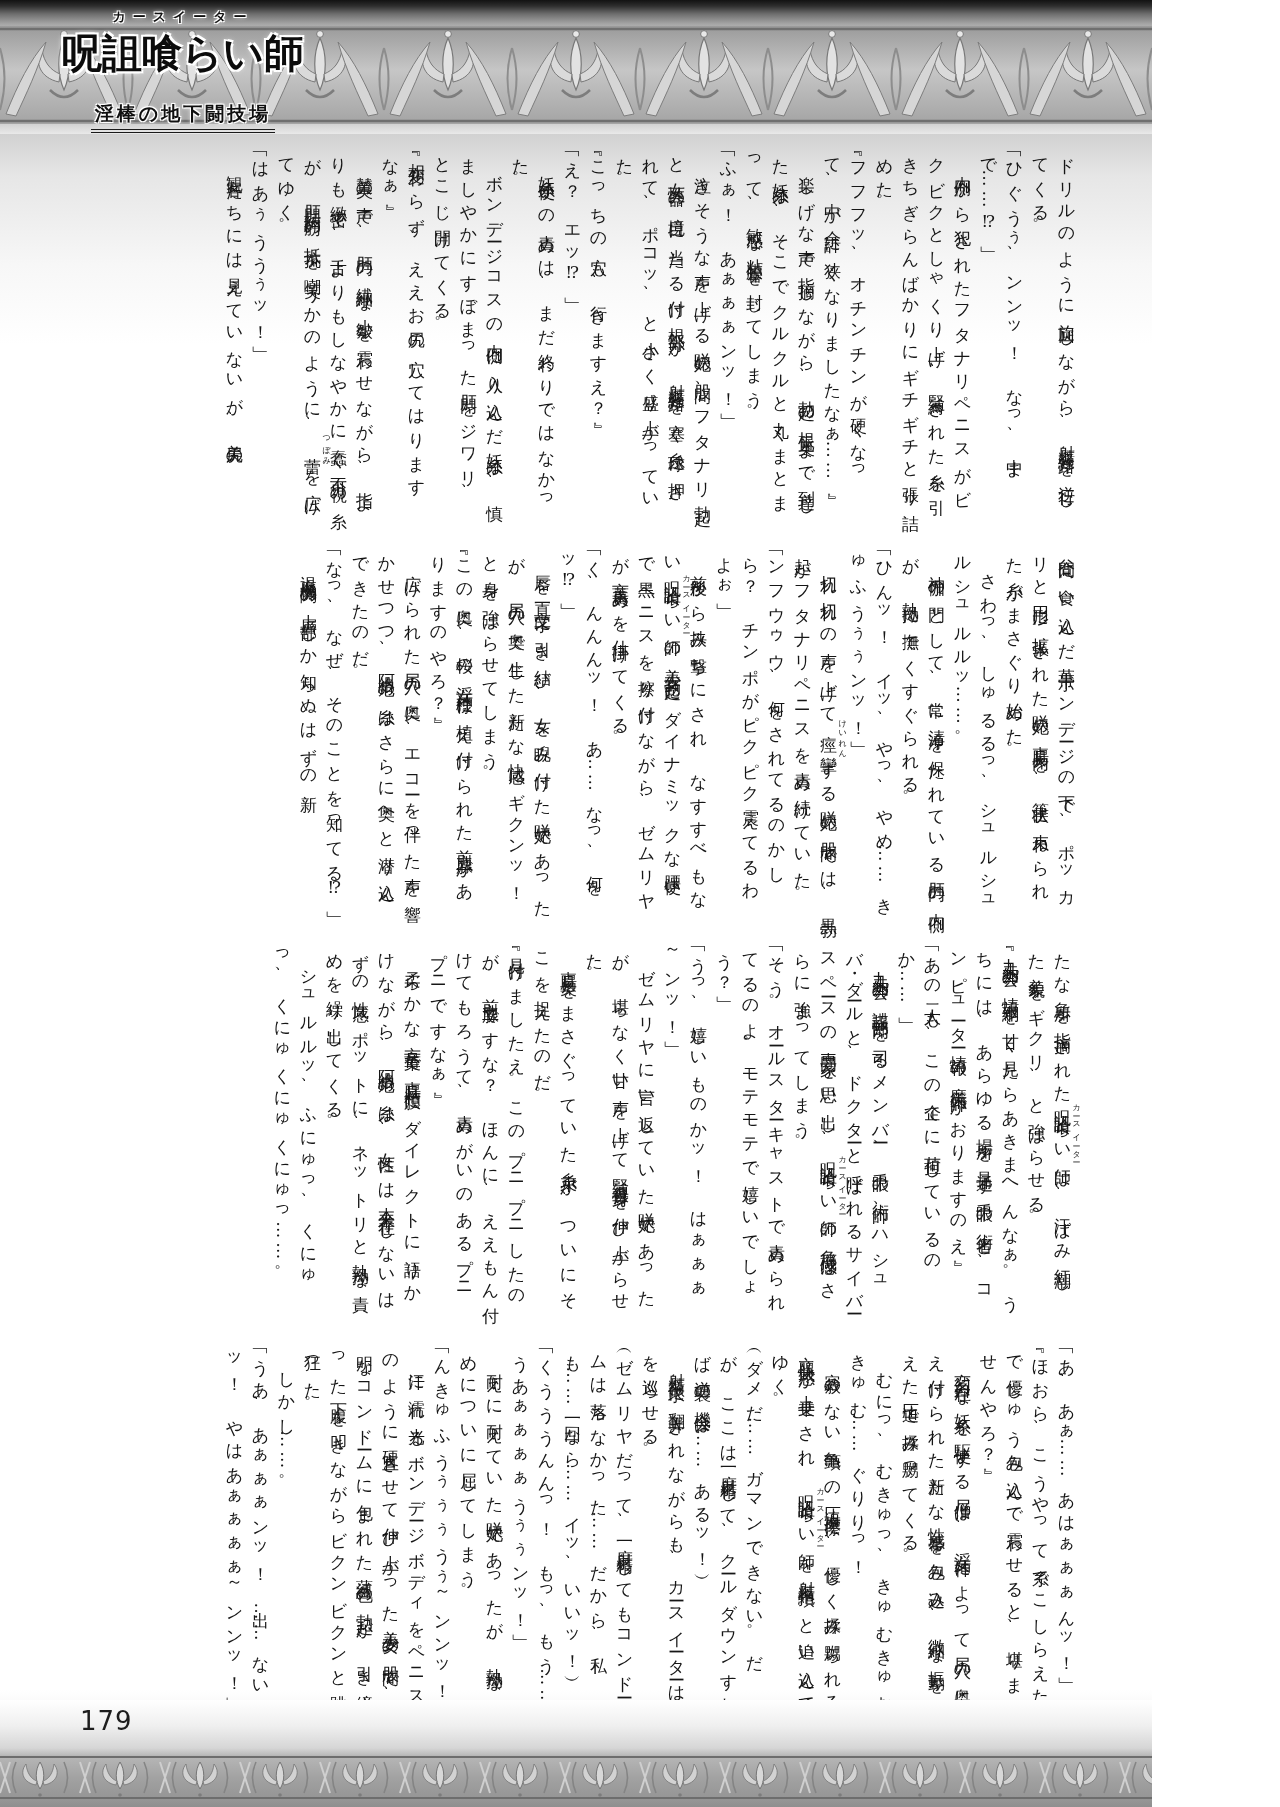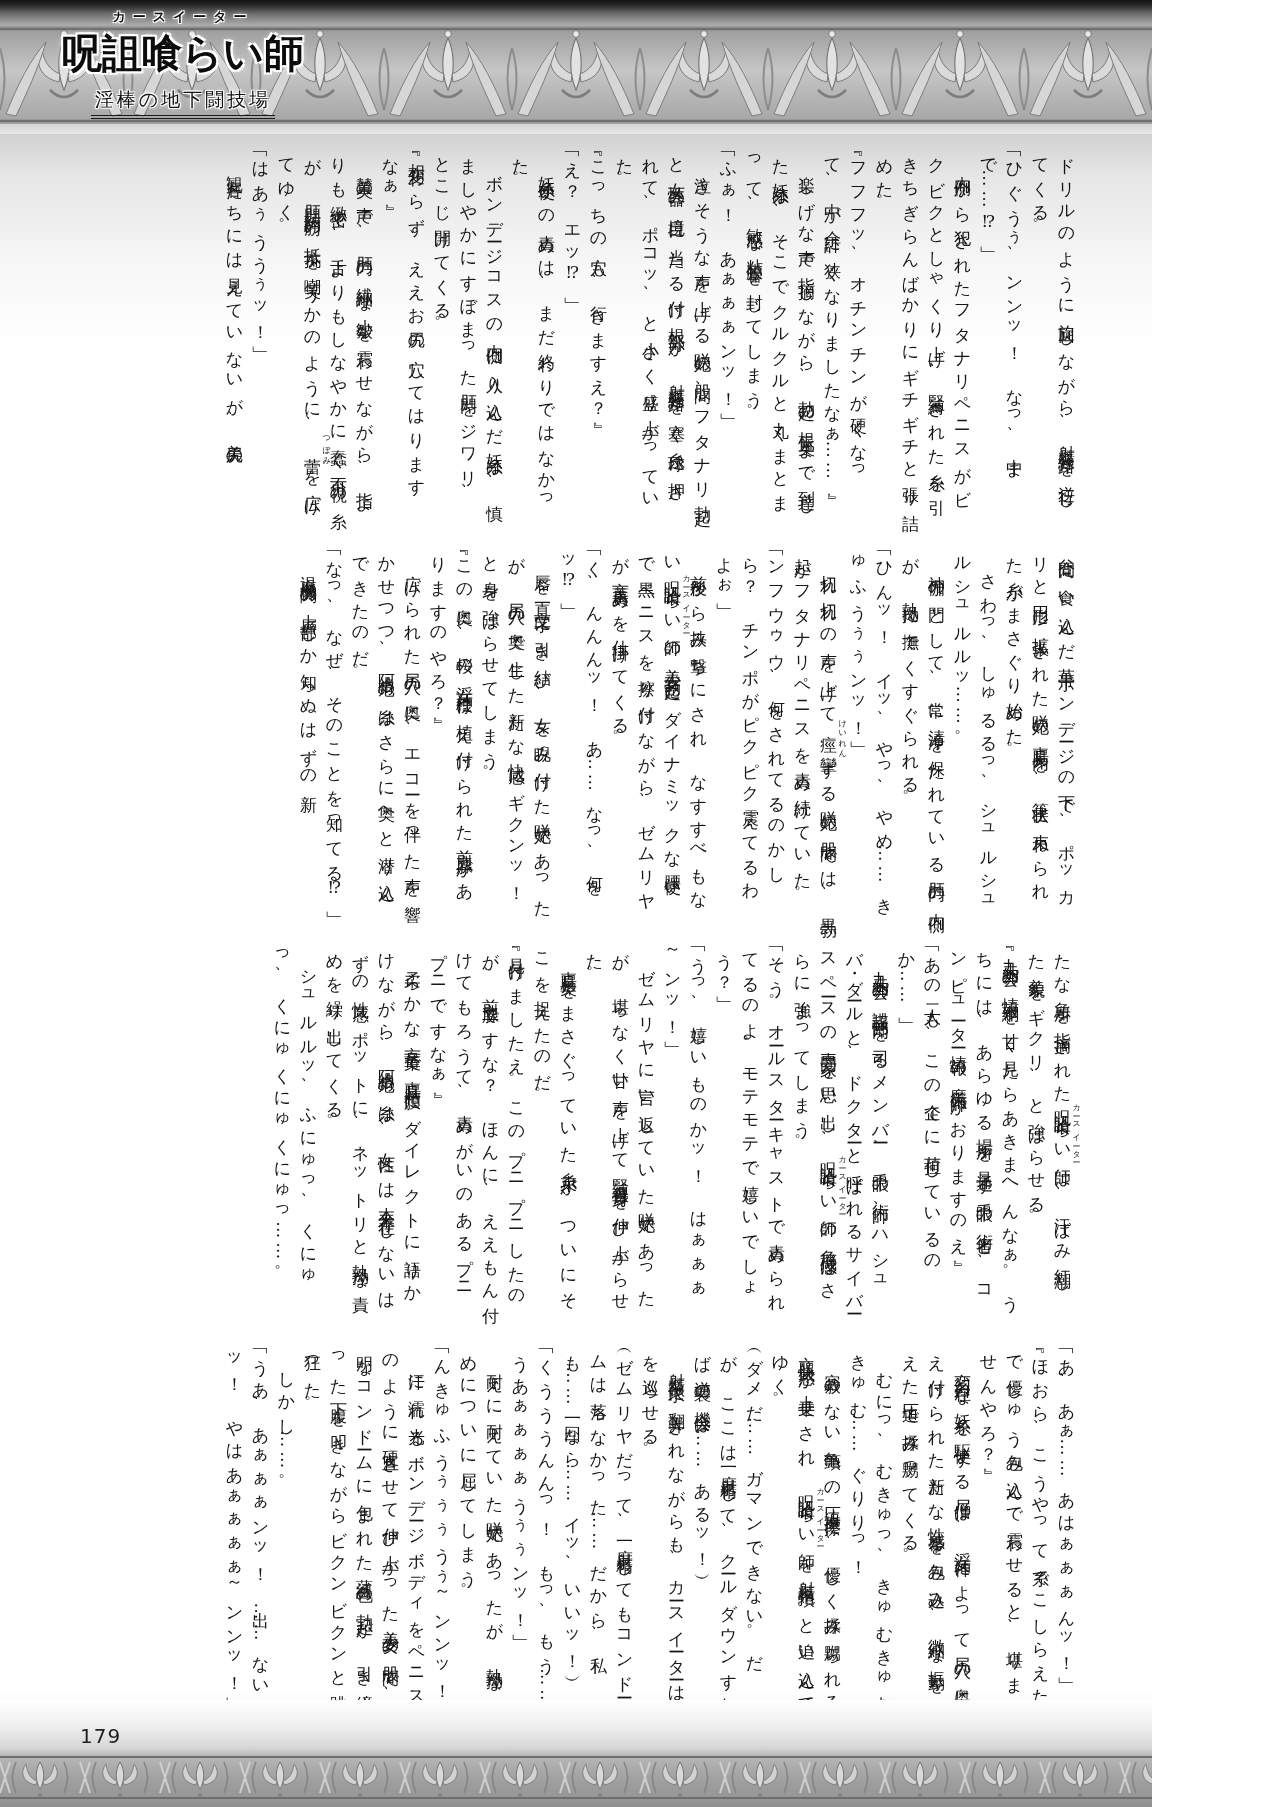--- a/index.html
+++ b/index.html
@@ -19,22 +19,22 @@
   .title-block{position:absolute;left:58px;top:8px;width:250px;text-align:center;z-index:3;}
   .title-ruby{
     font-size:13px;font-weight:bold;letter-spacing:7px;color:#101010;white-space:nowrap;
     text-shadow:-1px -1px 0 #fff,1px -1px 0 #fff,-1px 1px 0 #fff,1px 1px 0 #fff,0 0 4px #fff;
   }
   .title{
     margin:0;font-size:40px;font-weight:bold;letter-spacing:0;color:#0c0c0c;white-space:nowrap;
     text-shadow:-2px -2px 0 #fff,2px -2px 0 #fff,-2px 2px 0 #fff,2px 2px 0 #fff,0 0 6px #fff;
   }
   .subtitle{
-    display:inline-block;margin-top:6px;padding:0 4px 2px 4px;
-    font-size:19px;font-weight:normal;letter-spacing:3px;color:#101010;white-space:nowrap;
+    display:inline-block;margin-top:20px;padding:0 4px 2px 4px;
+    font-size:19px;font-weight:bold;letter-spacing:3px;color:#101010;white-space:nowrap;
     border-bottom:4px double #1a1a1a;
     text-shadow:-1px -1px 0 #fff,1px -1px 0 #fff,-1px 1px 0 #fff,1px 1px 0 #fff,0 0 4px #fff;
   }
   
   .band{
     position:absolute;left:72px;right:72px;height:368px;
     writing-mode:vertical-rl;text-orientation:mixed;
     font-size:17px;line-height:26px;letter-spacing:4px;font-weight:500;color:#161616;
   }
   .band p{margin:0;padding:0;}
@@ -45,23 +45,23 @@
   .band3{top:941px;}
   .band4{top:1343px;}
   
   .bottom-deco{
     position:absolute;left:0;top:1700px;width:1280px;height:107px;
     background:linear-gradient(180deg,#ffffff 0px,#efefef 26px,#d6d6d6 48px,
       #b3b3b3 57px,#9e9e9e 92px,#8f8f8f 107px);
   }
   .frieze-bottom{position:absolute;top:55px;left:0;width:1280px;height:45px;display:block;}
   .page-number{
-    position:absolute;left:80px;top:24px;
+    position:absolute;left:80px;top:6px;
     font-family:"DejaVu Sans","Liberation Sans",sans-serif;
-    font-size:20px;font-weight:500;color:#1e1e1e;letter-spacing:1px;
+    font-size:26px;font-weight:500;color:#1e1e1e;letter-spacing:1px;
   }
 </style>
 </head>
 <body>
 
 <div class="page">
 
   <header class="top-deco">
     <svg class="frieze-top" viewBox="0 0 1280 98" preserveAspectRatio="none" aria-hidden="true">
       <defs>

